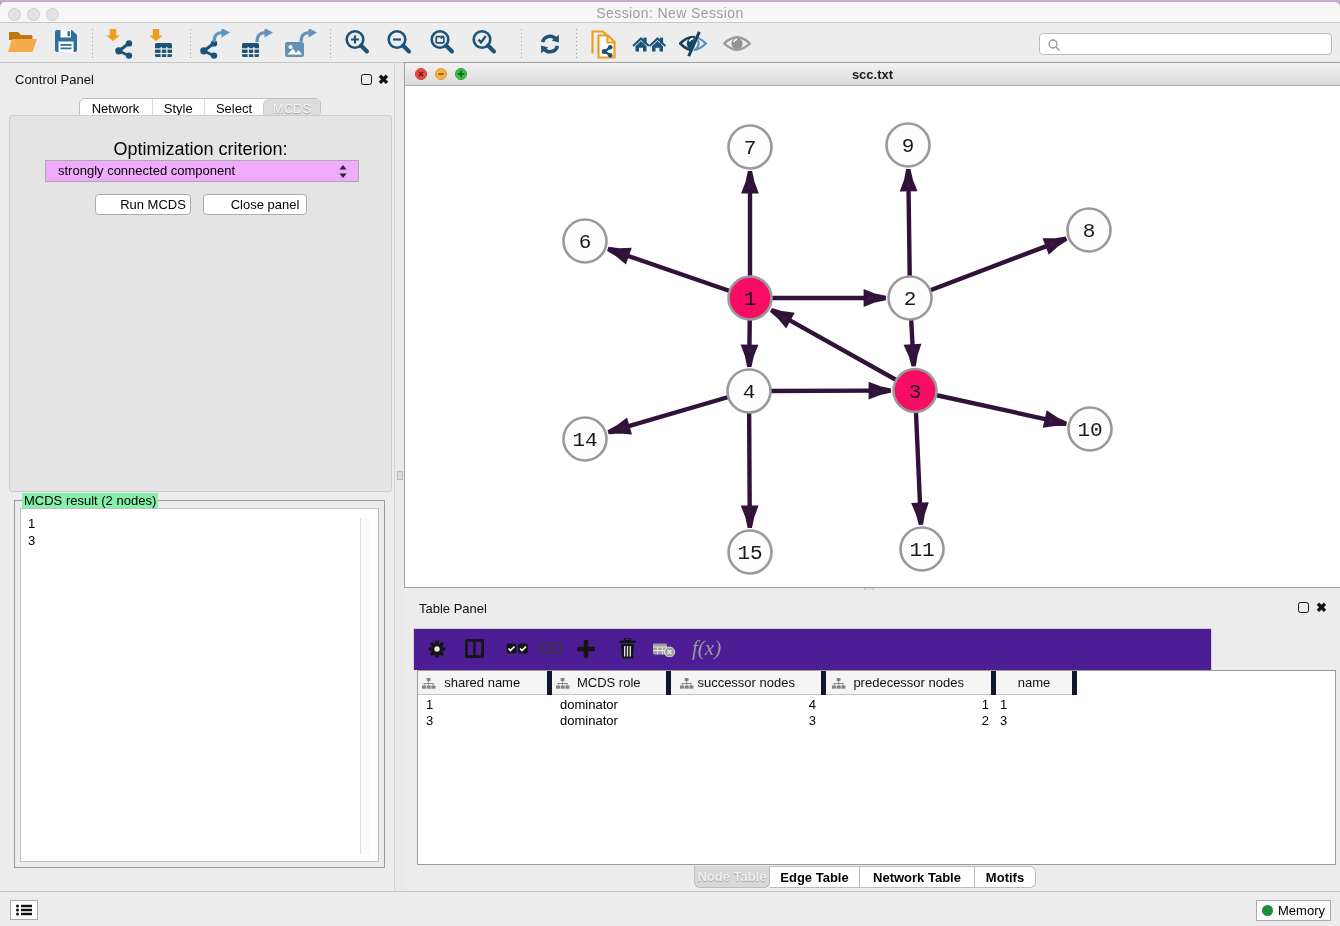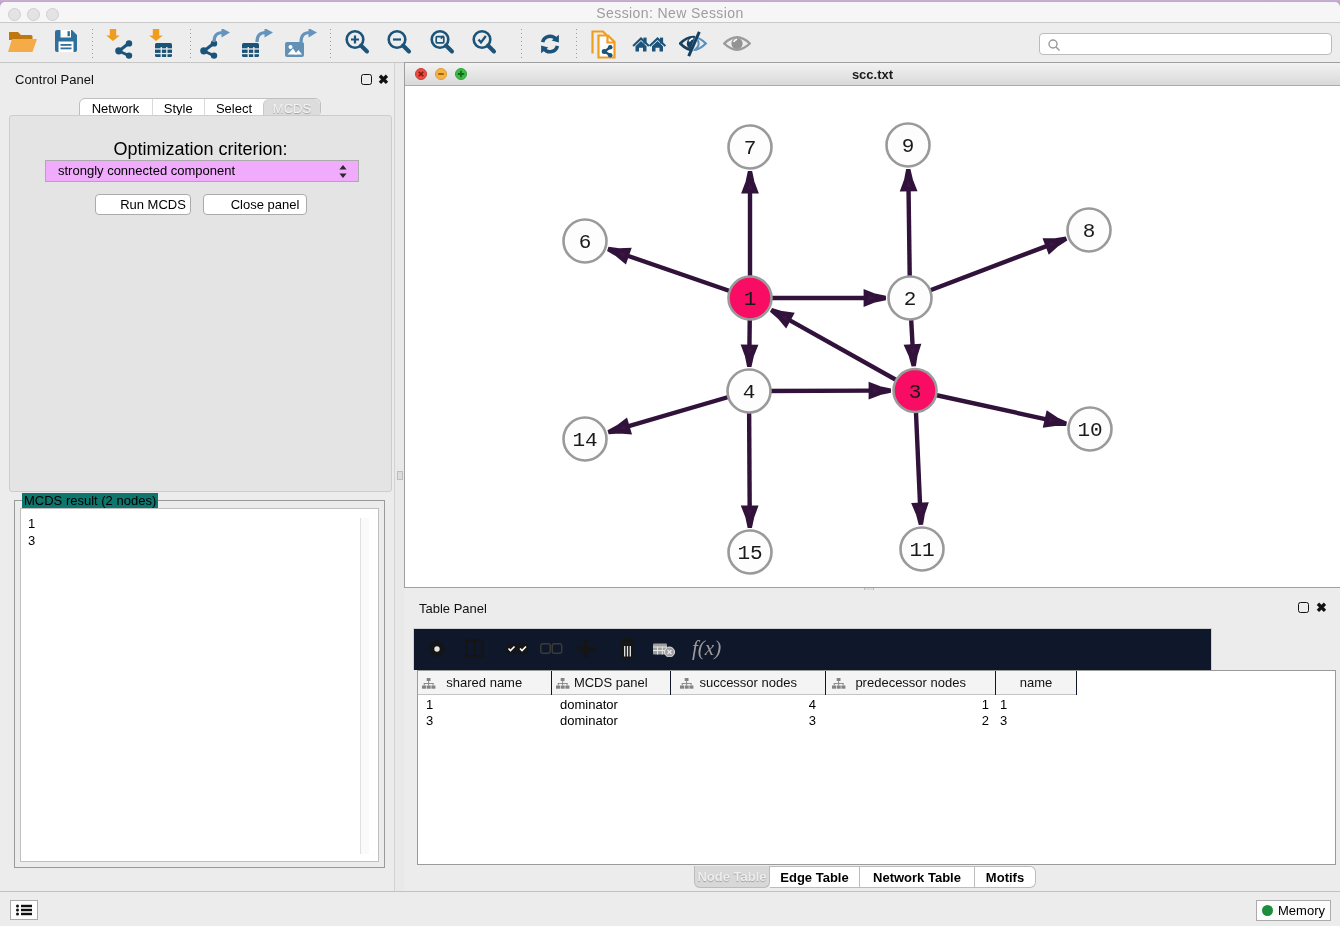--- a/index.html
+++ b/index.html
@@ -36,44 +36,44 @@
     color:#f4f4f4; text-shadow:0 1px 1px #9f9f9f; }
   #cp-body { position:absolute; left:9px; top:52px; width:383px; height:377px;
     background:#e4e4e4; border:1px solid #cdcdcd; border-radius:3px; }
   #opt-label { position:absolute; top:23px; width:100%; text-align:center; font-size:18px; color:#000; }
   #dropdown { position:absolute; left:35px; top:44px; width:314px; height:22px; background:#f0abfc;
     border:1px solid #ababab; border-radius:0; font-size:13px; color:#000; line-height:20px; padding-left:12px; }
   .btn { position:absolute; top:78px; height:21px; background:#fff; border:1px solid #ababab;
     border-radius:4px; font-size:13px; color:#000; text-align:center; line-height:19px;padding-left:20px; }
   #fieldset { position:absolute; left:14px; top:437px; width:371px; height:368px;
     border:1px solid #9a9a9a; }
-  #fs-legend { position:absolute; left:7px; top:-8px; background:#0f766e; padding:0 2px;
+  #fs-legend { position:absolute; left:7px; top:-8px; background:#86efac; padding:0 2px;
     font-size:13px; color:#000; }
   #fs-text { position:absolute; left:5px; top:7px; right:5px; bottom:5px; background:#fff;
     border:1px solid #c0c0c0; font-size:13px; color:#000; padding:6px 0 0 7px; line-height:17px; }
   #fs-scroll { position:absolute; right:9px; top:9px; width:9px; bottom:7px; background:#fafafa;
     border-left:1px solid #e0e0e0; }
   
   #netwin { left:404px; top:62px; width:936px; height:526px; background:#fff;
     border:1px solid #9f9f9f; border-right:none; }
   #nw-titlebar { position:absolute; left:0; top:0; width:100%; height:23px;
     background:linear-gradient(#f2f2f2,#d9d9d9); border-bottom:1px solid #ababab; }
   #nw-title { position:absolute; top:4px; width:100%; text-align:center; font-size:13px;
     font-weight:bold; color:#1a1a1a; }
   .tl { position:absolute; top:5px; width:12px; height:12px; border-radius:50%; }
   
   #tablepanel { left:404px; top:590px; width:936px; height:301px; background:#ececec; }
   #tp-title { position:absolute; left:15px; top:11px; font-size:13px; color:#111; }
   #tp-toolbar { position:absolute; left:9px; top:38px; width:799px; height:42px;
-    background:#0f172a; border:1px solid #d0d0d0; border-bottom:none;text-align:right; }
+    background:#4c1d95; border:1px solid #d0d0d0; border-bottom:none;text-align:right; }
   #tp-table { position:absolute; left:13px; top:80px; width:919px; height:195px;
     background:#fff; border:1px solid #9b9b9b; }
   .th-row { position:absolute; left:0; top:0; width:659px; height:24px; background:#f4f4f4;
     border-bottom:1px solid #c4c4c4; }
-  .th-cell { position:absolute; top:0; height:24px; border-right:1px solid #0f172a;
+  .th-cell { position:absolute; top:0; height:24px; border-right:5px solid #0f172a;
     font-size:13px; color:#111; text-align:center; line-height:24px; }
   .td { position:absolute; font-size:13px; color:#000; height:16px; line-height:16px; }
   .tabs-bottom { position:absolute; left:290px; top:276px; height:22px; display:flex;
     font-size:13px; font-weight:bold; }
   .btab { background:#fff; border:1px solid #bcbcbc; border-left:none; height:22px;
     display:flex; align-items:center; justify-content:center; color:#000; }
   .btab.sel { background:#d8d8d8; border-radius:0 0 6px 6px; color:#ededed;
     text-shadow:0 1px 1px #a0a0a0; border-top:none; border-left:1px solid #bcbcbc; }
   .btab.last { border-radius:0 6px 6px 0; }
   
@@ -426,21 +426,21 @@
           <line x1="9.3" y1="5" x2="9.3" y2="12.5"></line>
         </g>
 <circle cx="16.5" cy="10" r="5" fill="#9f9f9f" stroke="#e7e7e7" stroke-width="1"></circle>
 <path d="M14.5 8 L18.5 12 M18.5 8 L14.5 12" stroke="#e7e7e7" stroke-width="1.4"></path>
       </svg>
 <div style="position:absolute;left:278px;top:7px;font-family:'Liberation Serif',serif;font-style:italic;font-size:21px;color:#9b9b9b;"><i>f</i>(<i>x</i>)</div>
     </div>
   <div id="tp-table">
     <div class="th-row">
       <div class="th-cell" style="left:0; width:133.5px;">shared name</div>
-      <div class="th-cell" style="left:133.5px; width:119.5px;">MCDS panel</div>
+      <div class="th-cell" style="left:133.5px; width:119.5px;">MCDS role</div>
       <div class="th-cell" style="left:253px; width:155.4px;">successor nodes</div>
       <div class="th-cell" style="left:408.4px; width:169.6px;">predecessor nodes</div>
       <div class="th-cell" style="left:578px; width:81px;">name</div>
       <svg style="position:absolute;left:4px;top:7px" width="14" height="11" viewBox="0 0 14 11">
           <g fill="#838383">
             <rect x="4.7" y="0" width="3.8" height="3"></rect>
 <rect x="6.2" y="3" width="0.9" height="2"></rect>
             <rect x="1.8" y="5" width="9.7" height="0.9"></rect>
 <rect x="1.8" y="5" width="0.9" height="2.5"></rect>
             <rect x="6.2" y="5" width="0.9" height="2.5"></rect>

